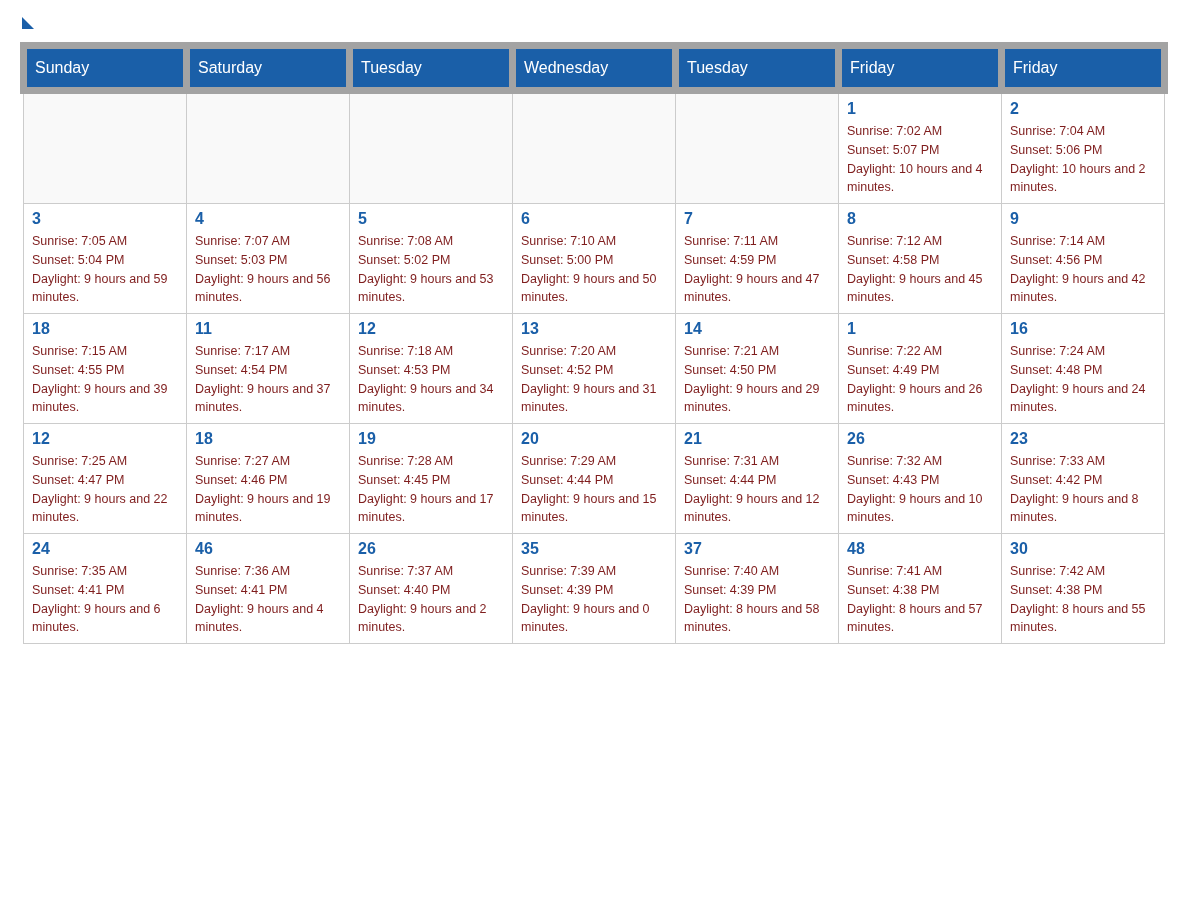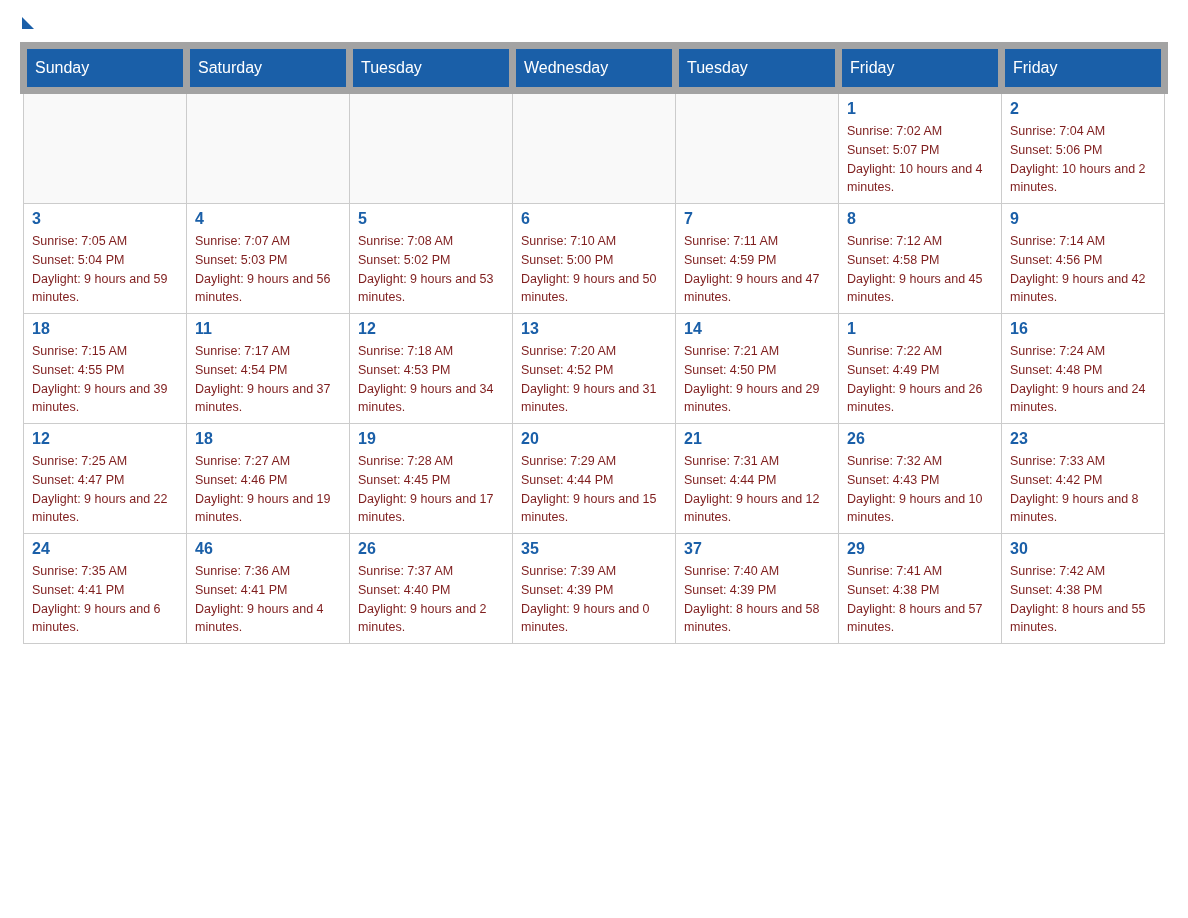--- a/index.html
+++ b/index.html
@@ -255,21 +255,21 @@
         </td>
         <td>
           <span class="day-num">35</span>
           <div class="day-info">Sunrise: 7:39 AM<br>Sunset: 4:39 PM<br>Daylight: 9 hours and 0 minutes.</div>
         </td>
         <td>
           <span class="day-num">37</span>
           <div class="day-info">Sunrise: 7:40 AM<br>Sunset: 4:39 PM<br>Daylight: 8 hours and 58 minutes.</div>
         </td>
         <td>
-          <span class="day-num">29</span>
+          <span class="day-num">48</span>
           <div class="day-info">Sunrise: 7:41 AM<br>Sunset: 4:38 PM<br>Daylight: 8 hours and 57 minutes.</div>
         </td>
         <td>
           <span class="day-num">30</span>
           <div class="day-info">Sunrise: 7:42 AM<br>Sunset: 4:38 PM<br>Daylight: 8 hours and 55 minutes.</div>
         </td>
       </tr>
     </tbody>
 </table>
 

